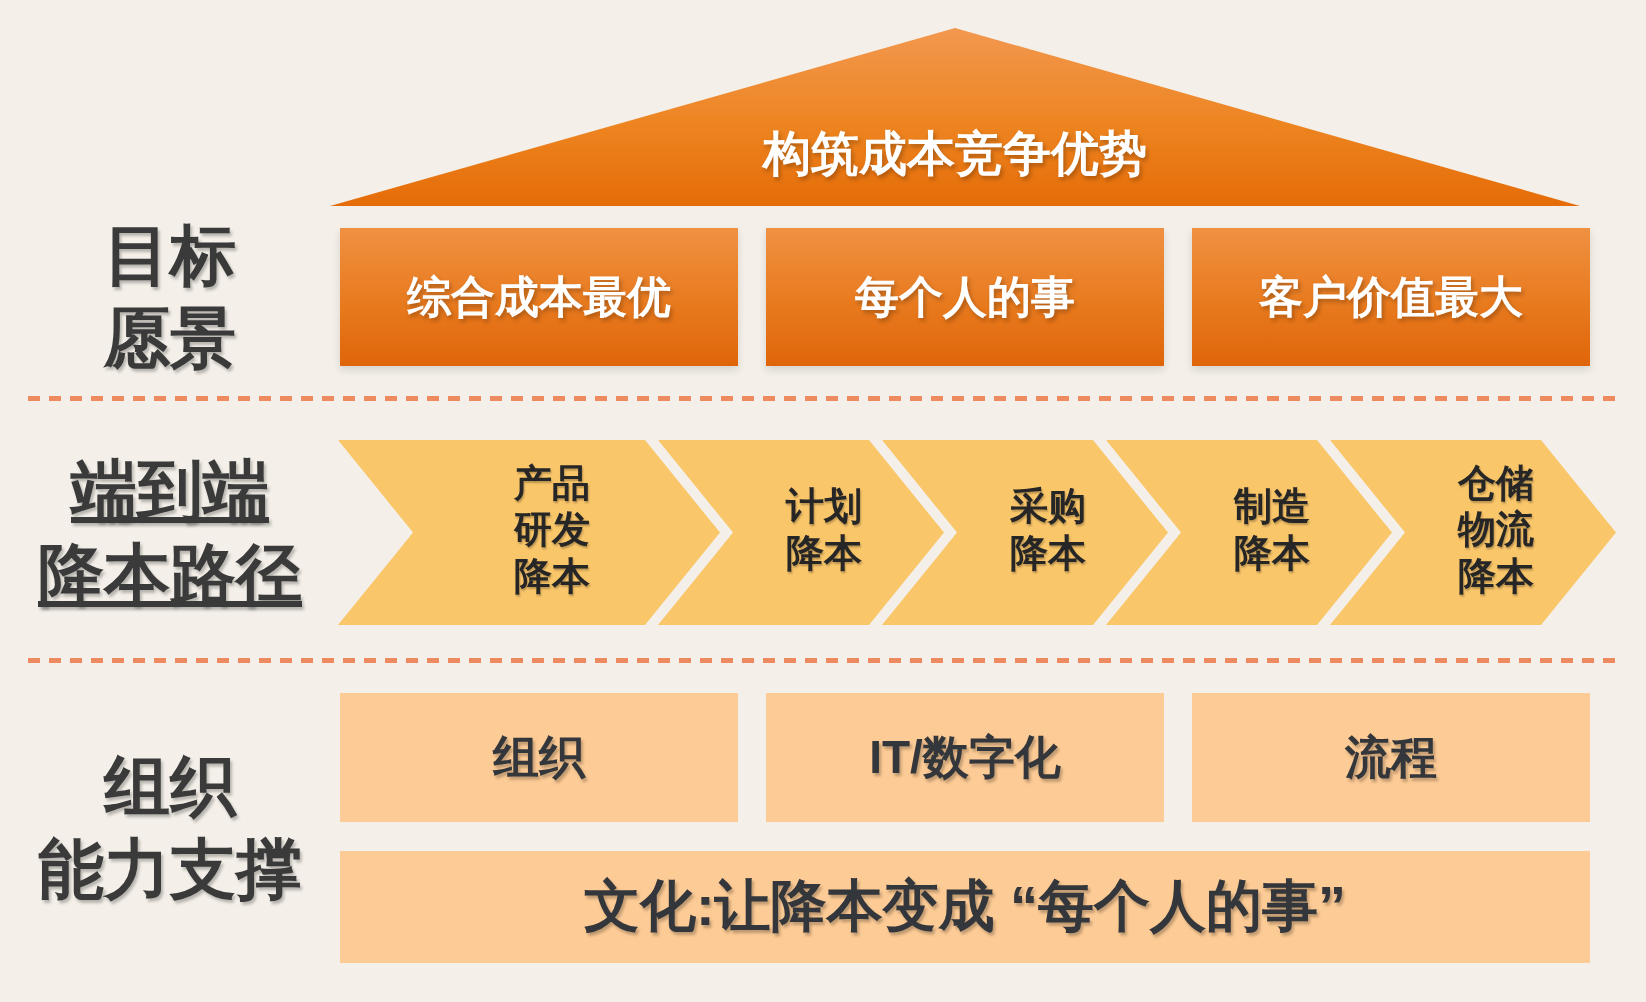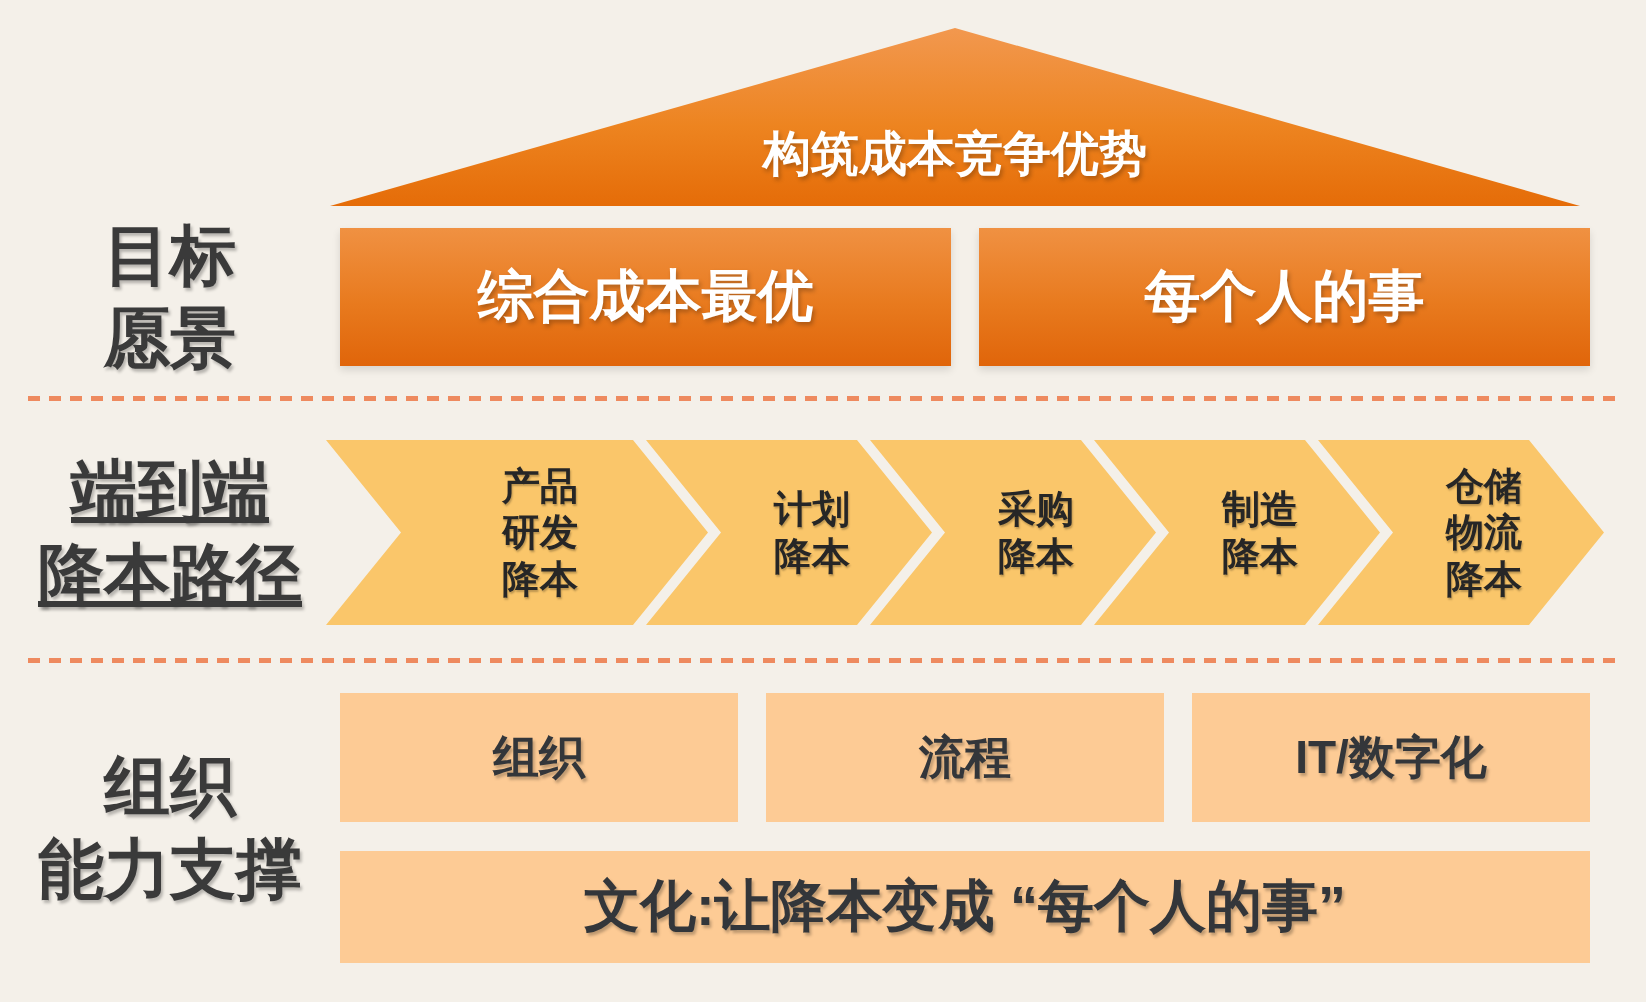--- a/index.html
+++ b/index.html
@@ -43,37 +43,38 @@
 
   
   .goal-row{
     position:absolute;left:340px;top:228px;width:1250px;height:138px;
     display:flex;gap:28px;
   }
   .goal-box{
     flex:1;
     background:linear-gradient(180deg,#F09142 0%,#E87A1E 55%,#E0650A 100%);
     display:flex;align-items:center;justify-content:center;
-    font-size:56px;font-weight:700;color:#FFFFFF;
+    font-size:44px;font-weight:700;color:#FFFFFF;
     text-shadow:2px 3px 4px rgba(0,0,0,0.25);
     box-shadow:0 4px 8px rgba(0,0,0,0.12);
   }
 
   
   .dash-line{
     position:absolute;left:28px;width:1592px;height:5px;
     background:repeating-linear-gradient(90deg,#EE8A5F 0px,#EE8A5F 12px,transparent 12px,transparent 21px);
   }
   .dash-line.d1{top:396px;}
   .dash-line.d2{top:658px;}
 
   
   .chevron-row{
-    position:absolute;left:326px;top:440px;width:1262px;height:185px;
+    position:absolute;left:338px;top:440px;width:1262px;height:185px;
     display:flex;
+    font-family:Liberation Mono, monospace;
   }
   .chevron{
     height:185px;
     background:#FAC66A;
     clip-path:polygon(0% 0%,calc(100% - 75px) 0%,100% 50%,calc(100% - 75px) 100%,0% 100%,75px 50%);
     display:flex;align-items:center;justify-content:center;
     flex:none;
   }
   .chevron.first{width:382px;}
   .chevron.rest{width:286px;margin-left:-62px;}
@@ -111,20 +112,21 @@
 
   <div class="roof">
     <div class="roof-title">构筑成本竞争优势</div>
   </div>
 
   <div class="row-label goals">目标
 愿景</div>
   <div class="goal-row">
     <div class="goal-box">综合成本最优</div>
     <div class="goal-box">每个人的事</div>
+    <div class="goal-box">客户价值最大</div>
   </div>
 
   <div class="dash-line d1"></div>
 
   <div class="row-label path">端到端
 降本路径</div>
   <div class="chevron-row">
     <div class="chevron first">
       <div class="chev-label">产品
 研发
@@ -148,18 +150,18 @@
 降本</div>
     </div>
   </div>
 
   <div class="dash-line d2"></div>
 
   <div class="row-label support">组织
 能力支撑</div>
   <div class="support-row">
     <div class="support-box">组织</div>
+    <div class="support-box">IT/数字化</div>
     <div class="support-box">流程</div>
-    <div class="support-box">IT/数字化</div>
   </div>
   <div class="culture-box">文化:让降本变成 “每个人的事”</div>
 
 </div>
 
 </body></html>

